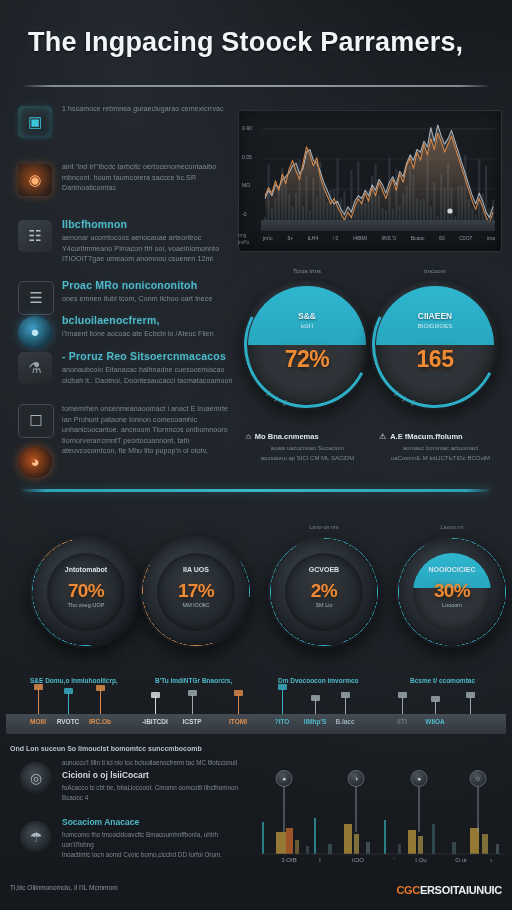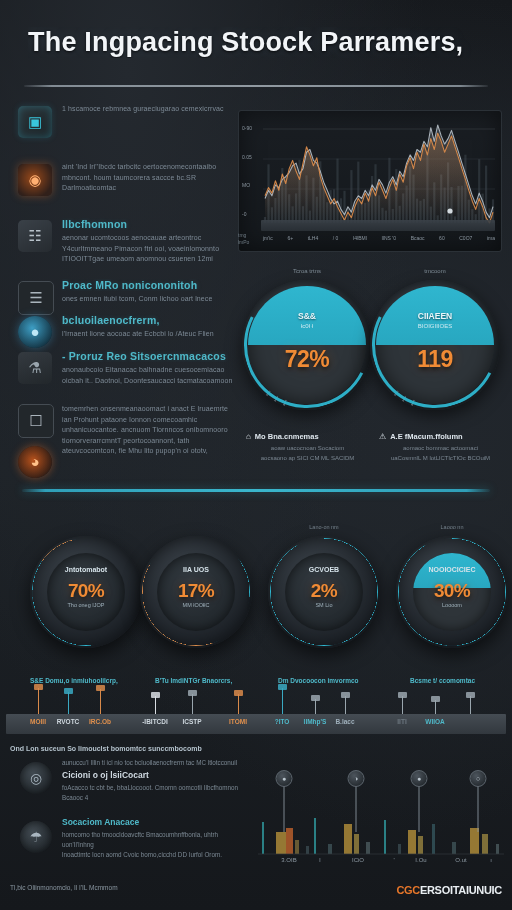--- a/index.html
+++ b/index.html
@@ -461,21 +461,21 @@
     <div class="hg g2">
       <div class="hg-cap">tmcoom</div>
       <div class="hg-ring"></div>
       <div class="hg-tick"></div>
       <div class="hg-disc">
         <div class="hg-fill"></div>
       </div>
       <div class="hg-arc"></div>
       <div class="hg-top-lbl">CIIAEEN</div>
       <div class="hg-top-sub">BIOIGIIIOES</div>
-      <div class="hg-val">119</div>
+      <div class="hg-val">165</div>
     </div>
   </div>
 
   <div class="hg-legend">
     <div class="lg-item">
       <div class="lg-head">
         <span class="lg-ico">⌂</span>
         <span class="lg-title">Mo Bna.cnmemas</span>
       </div>
       <div class="lg-line">aoaw uacocnoan Socaciom</div>

